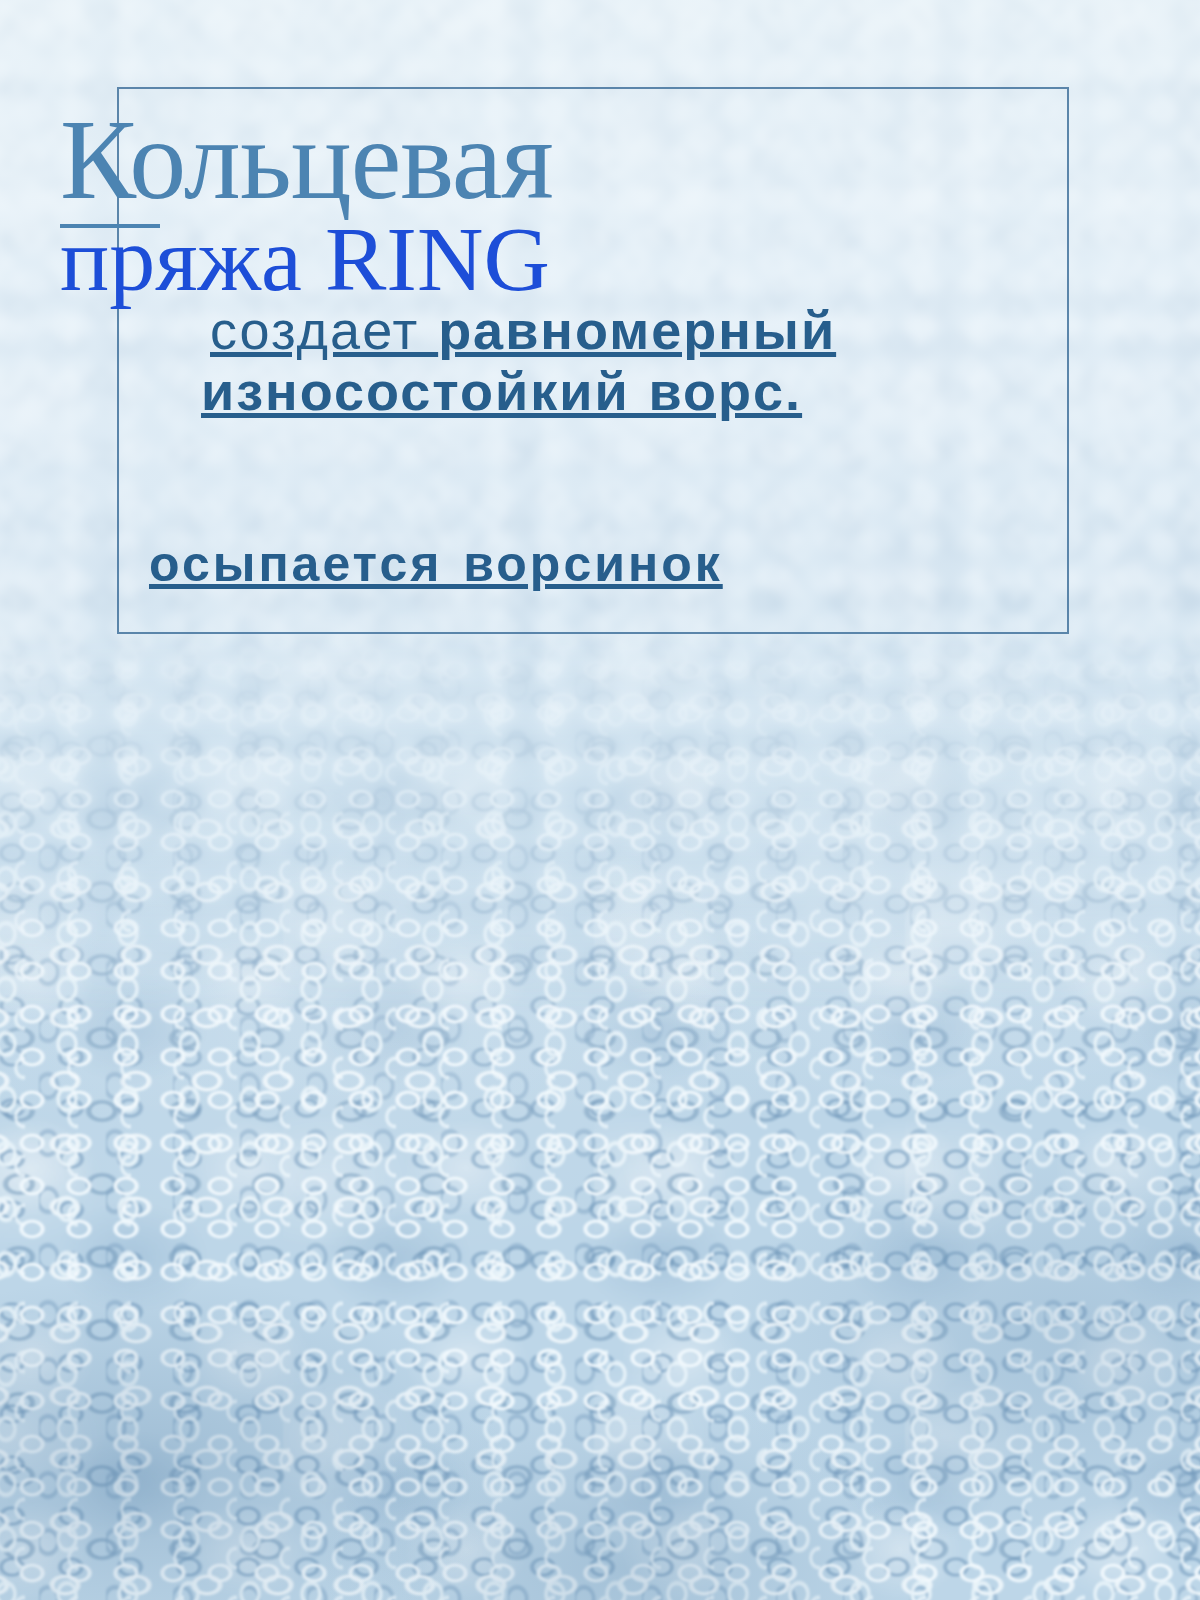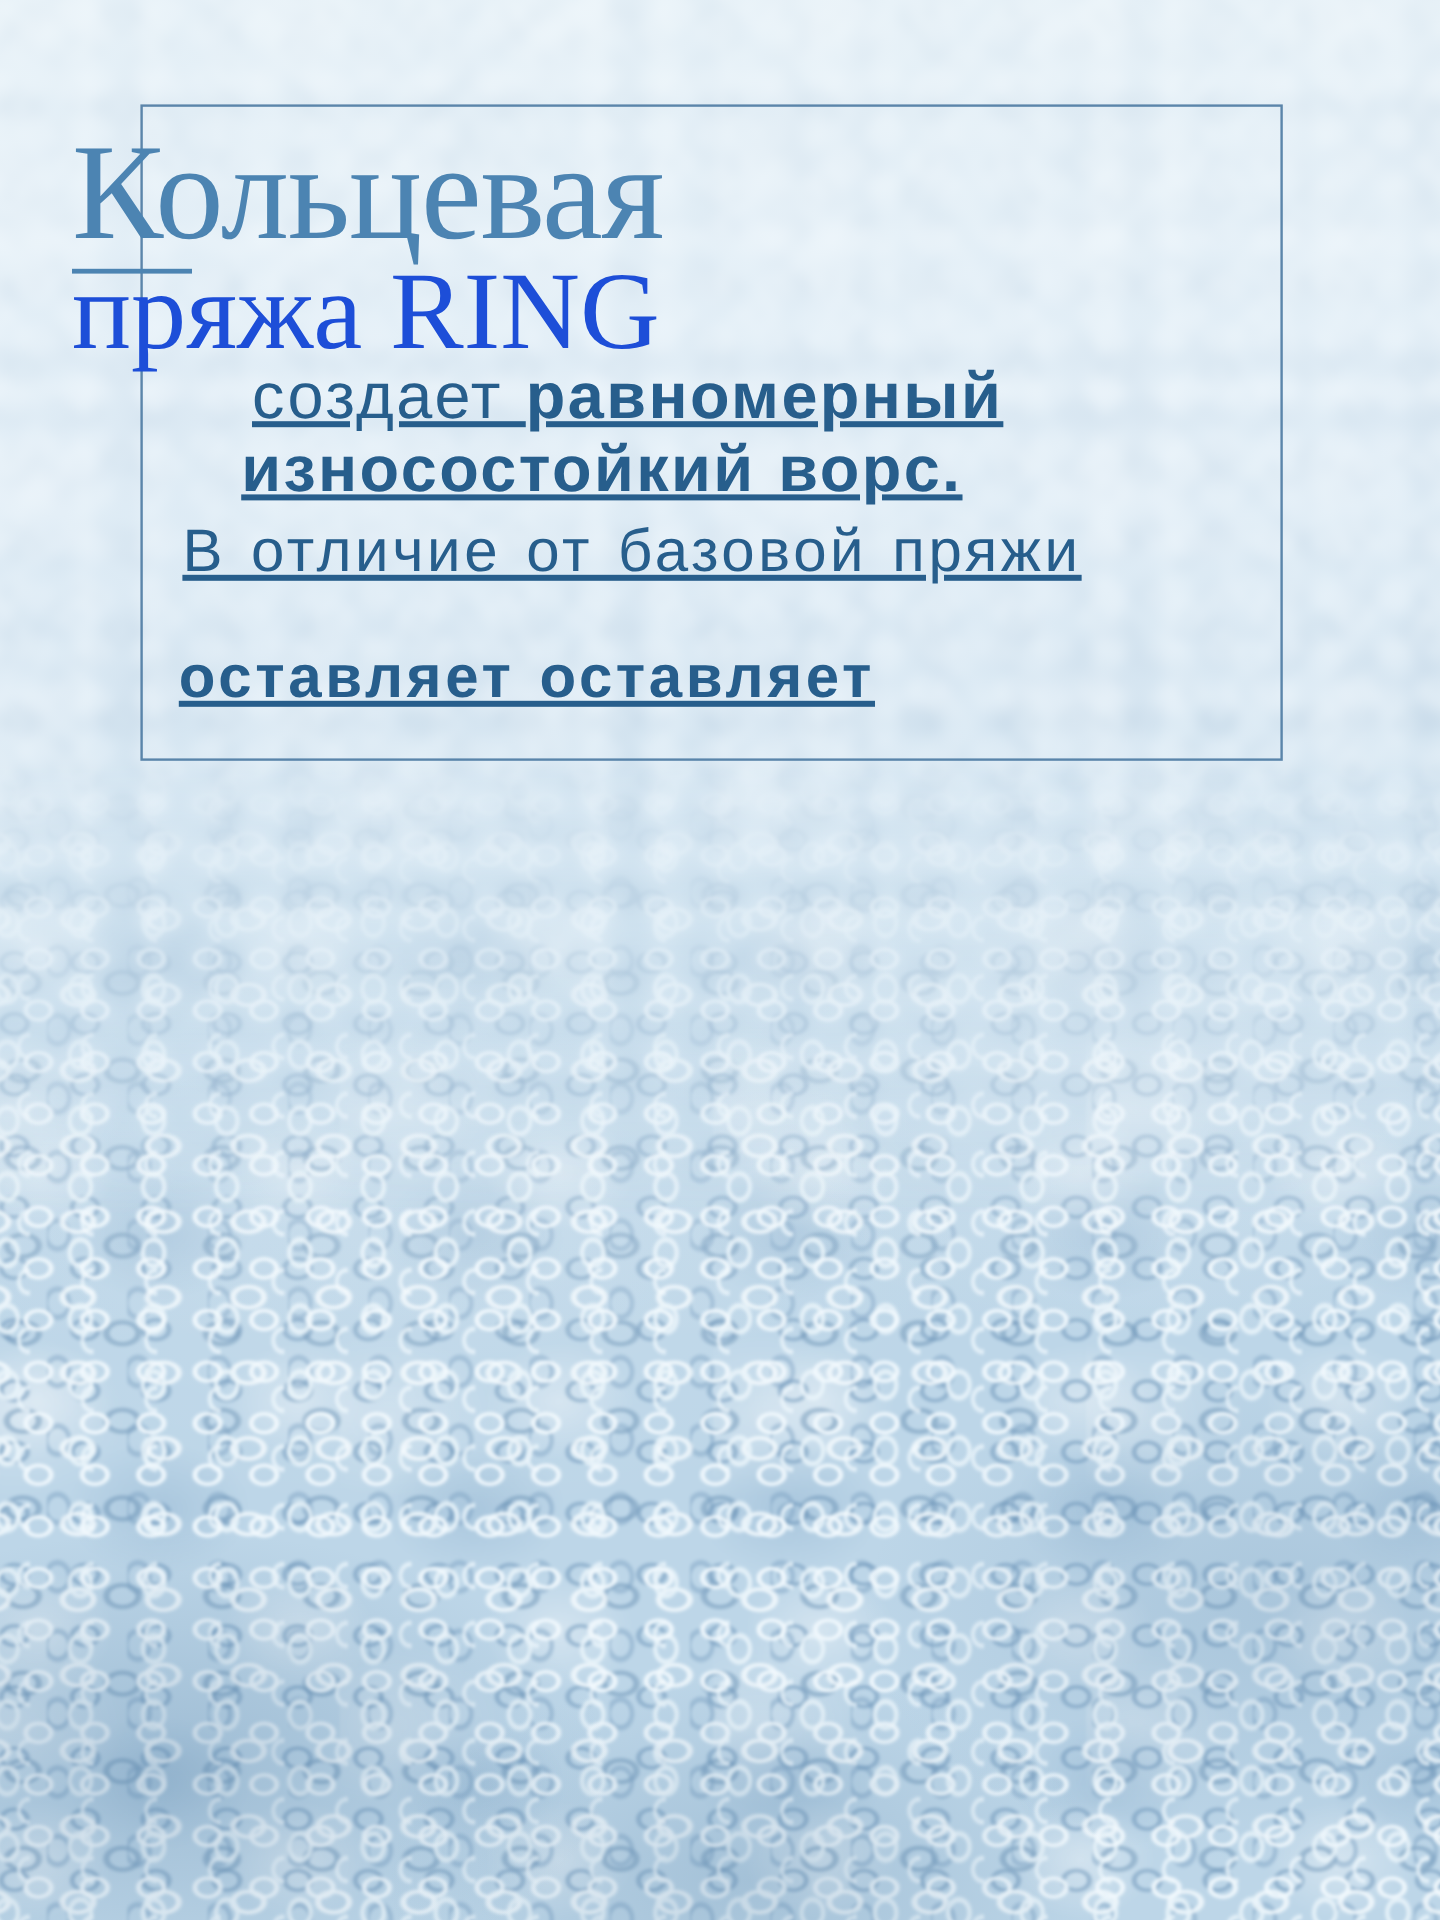--- a/index.html
+++ b/index.html
@@ -146,20 +146,17 @@
   <div class="title-line-1">Кольцевая</div>
   <div class="title-underline"></div>
   <div class="title-line-2">пряжа RING</div>
 
   <div class="desc-line desc-large dl1">
     <span class="seg-regular">создает </span><span class="seg-bold">равномерный</span>
   </div>
   <div class="desc-line desc-large dl2">
     <span class="seg-bold">износостойкий ворс.</span>
   </div>
-  <div class="desc-line desc-small dl3">
-    <span class="seg-regular">В отличие от базовой пряжи</span>
-  </div>
   <div class="desc-line desc-small dl5">
-    <span class="seg-bold">оставляет оставляет</span>
+    <span class="seg-bold">осыпается ворсинок</span>
   </div>
 
 </div>
 
 </body></html>

